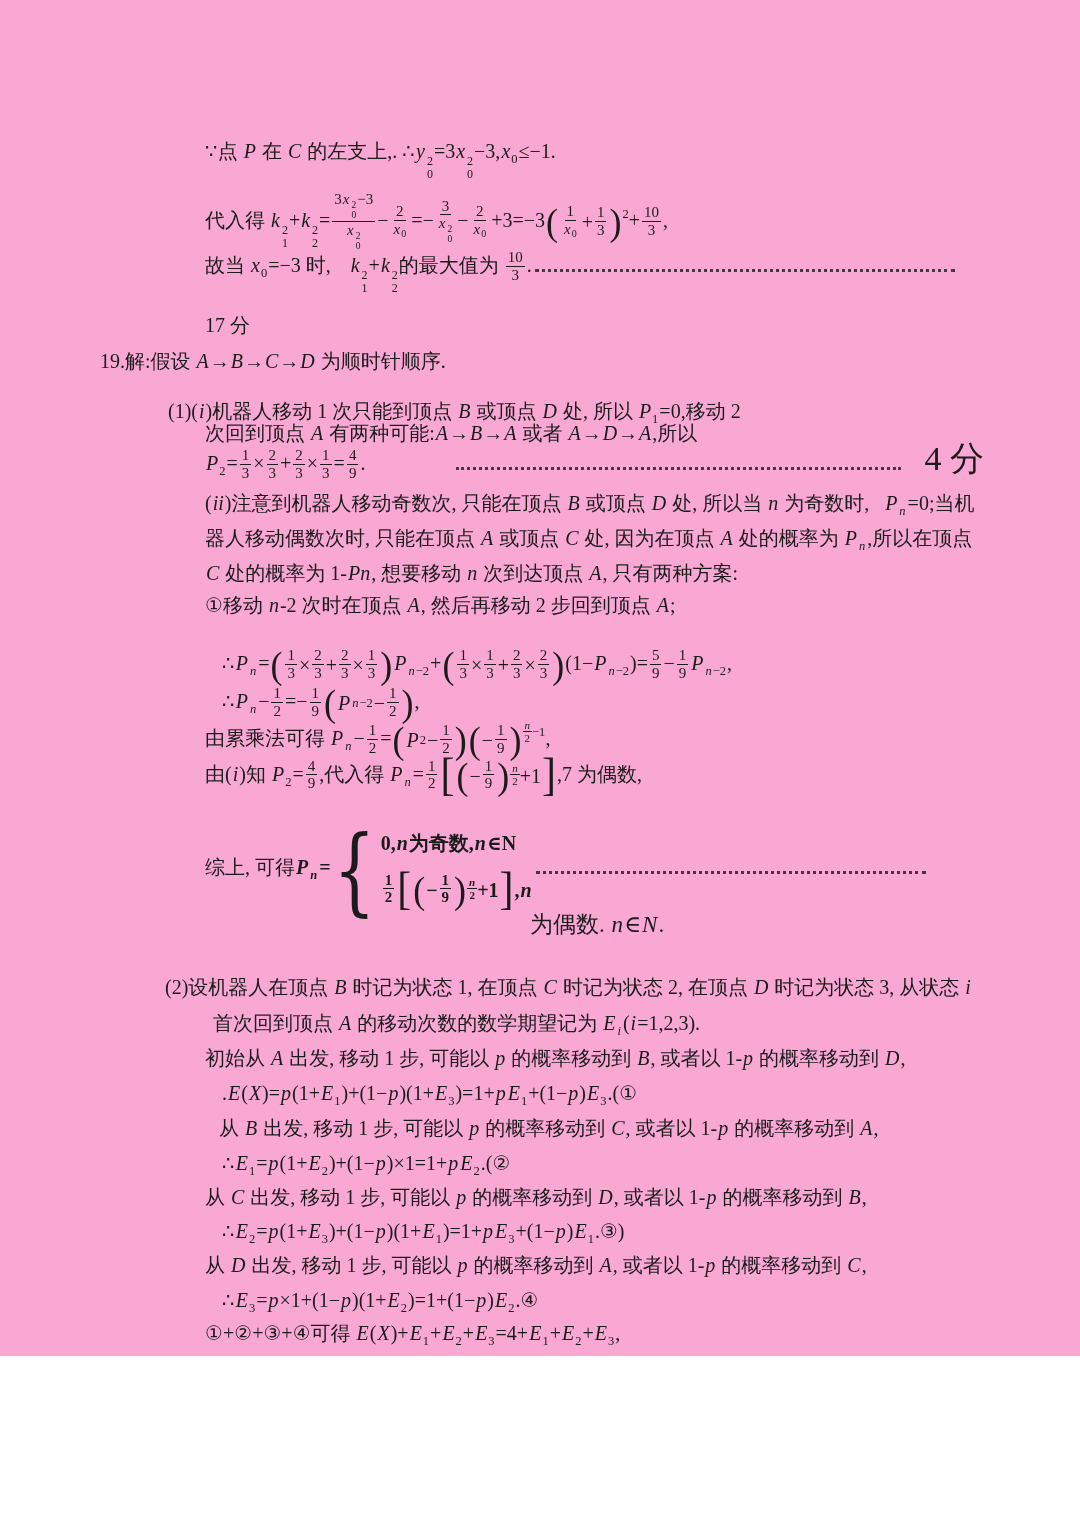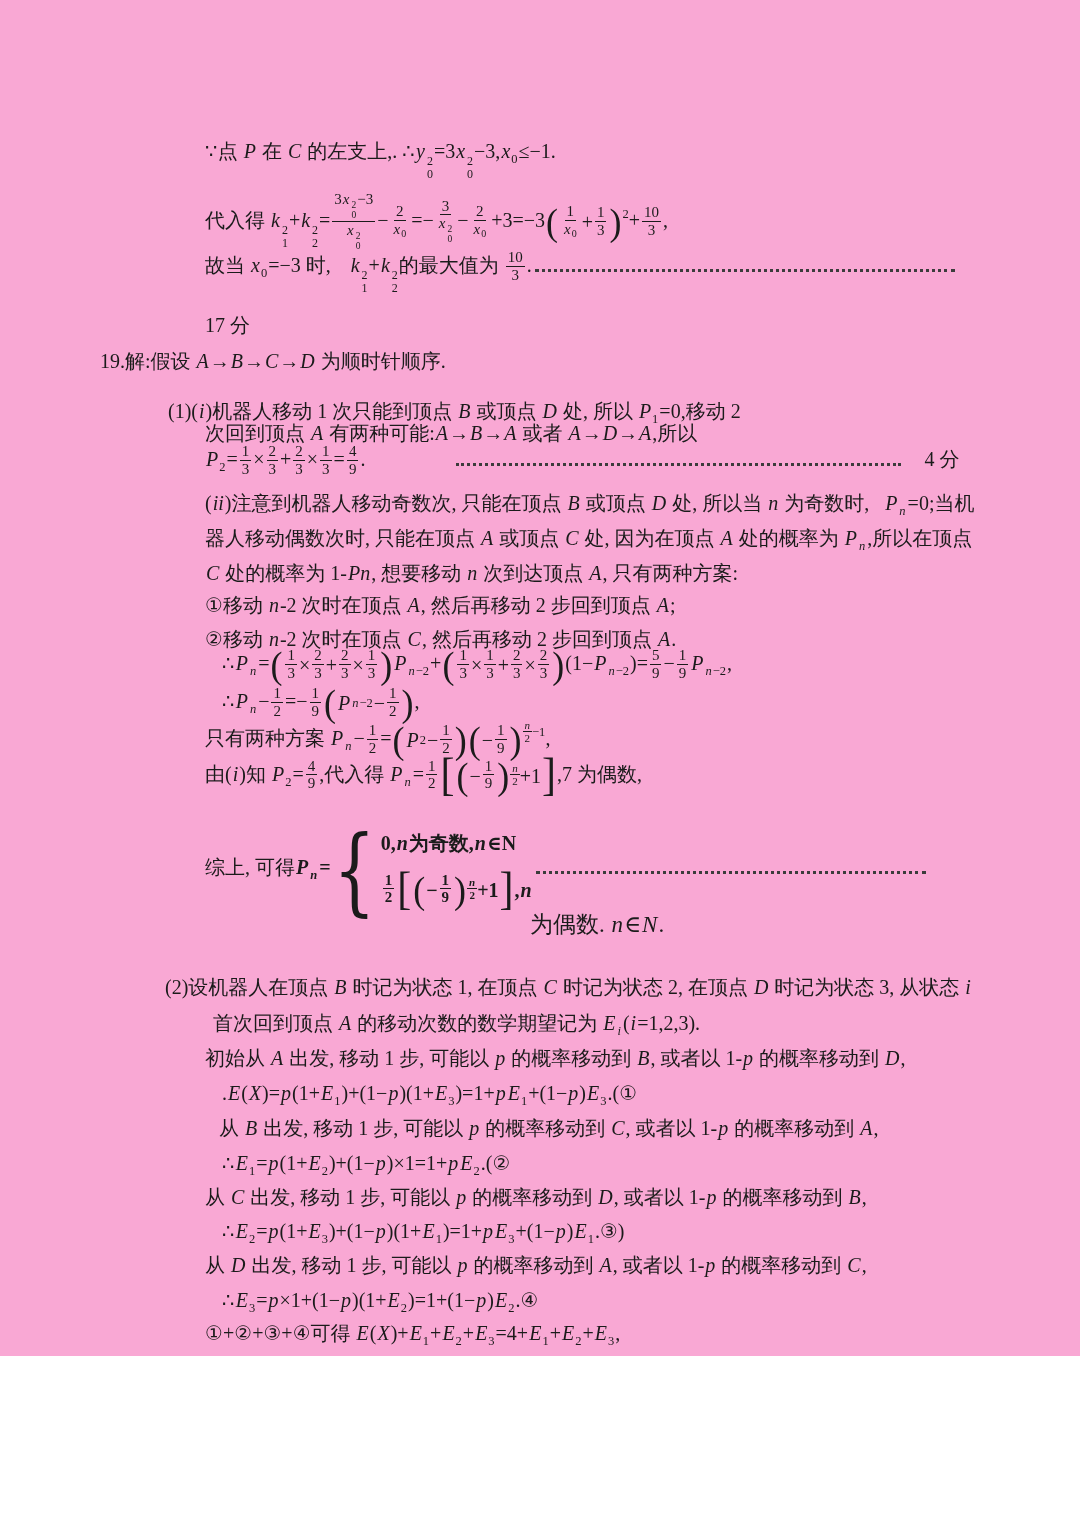--- a/index.html
+++ b/index.html
@@ -14,21 +14,21 @@
   }
   .line{
     position:absolute;
     white-space:nowrap;
     font-size:20px;
     line-height:30px;
   }
   .big-line{font-size:23px;line-height:34px;}
   .tk-t{font-style:normal;}
   .tk-i{font-style:italic;padding:0 1px;}
-  .tk-big{font-size:20px;padding-left:2px;}
+  .tk-big{font-size:34px;padding-left:2px;}
   .tk-sp{display:inline-block;}
   .tk-dots{
     display:inline-block;
     vertical-align:middle;
     height:3px;
     border-bottom:3px dotted #3c3c3c;
     margin:0 3px;
     transform:translateY(2px);
   }
   .tk-sub{font-size:12.5px;vertical-align:-5px;padding-right:1px;}
@@ -150,21 +150,20 @@
         <span class="frac-num"><span class="tk-t">1</span></span>
         <span class="frac-den"><span class="tk-t">3</span></span>
       </span><span class="tk-t">=</span><span class="tk-frac">
         <span class="frac-num"><span class="tk-t">4</span></span>
         <span class="frac-den"><span class="tk-t">9</span></span>
       </span><span class="tk-t">.</span><span class="tk-sp" style="width: 88px;"></span><span class="tk-dots" style="width: 445px;"></span><span class="tk-sp" style="width: 18px;"></span><span class="tk-big">4 分</span></div>
   <div class="line" style="left:205px;top:488px;"><span class="tk-t">(</span><span class="tk-i">ii</span><span class="tk-t">)注意到机器人移动奇数次, 只能在顶点 </span><span class="tk-i">B</span><span class="tk-t"> 或顶点 </span><span class="tk-i">D</span><span class="tk-t"> 处, 所以当 </span><span class="tk-i">n</span><span class="tk-t"> 为奇数时, </span><span class="tk-sp" style="width: 10px;"></span><span class="tk-i">P</span><span class="tk-sub"><span class="tk-i">n</span></span><span class="tk-t">=0;当机</span></div>
   <div class="line" style="left:205px;top:523px;"><span class="tk-t">器人移动偶数次时, 只能在顶点 </span><span class="tk-i">A</span><span class="tk-t"> 或顶点 </span><span class="tk-i">C</span><span class="tk-t"> 处, 因为在顶点 </span><span class="tk-i">A</span><span class="tk-t"> 处的概率为 </span><span class="tk-i">P</span><span class="tk-sub"><span class="tk-i">n</span></span><span class="tk-t">,所以在顶点</span></div>
   <div class="line" style="left:205px;top:558px;"><span class="tk-i">C</span><span class="tk-t"> 处的概率为 1-</span><span class="tk-i">Pn</span><span class="tk-t">, 想要移动 </span><span class="tk-i">n</span><span class="tk-t"> 次到达顶点 </span><span class="tk-i">A</span><span class="tk-t">, 只有两种方案:</span></div>
   <div class="line" style="left:205px;top:590px;text-align:right;"><span class="tk-t">①移动 </span><span class="tk-i">n</span><span class="tk-t">-2 次时在顶点 </span><span class="tk-i">A</span><span class="tk-t">, 然后再移动 2 步回到顶点 </span><span class="tk-i">A</span><span class="tk-t">;</span></div>
-  <div class="line" style="left:205px;top:624px;"><span class="tk-t">②移动 </span><span class="tk-i">n</span><span class="tk-t">-2 次时在顶点 </span><span class="tk-i">C</span><span class="tk-t">, 然后再移动 2 步回到顶点 </span><span class="tk-i">A</span><span class="tk-t">.</span></div>
   <div class="line" style="left:222px;top:648px;"><span class="tk-t">∴</span><span class="tk-i">P</span><span class="tk-sub"><span class="tk-i">n</span></span><span class="tk-t">=</span><span class="tk-group">
         <span class="big-fence">(</span>
         <span class="group-inner">
           <span class="tk-frac">
             <span class="frac-num"><span class="tk-t">1</span></span>
             <span class="frac-den"><span class="tk-t">3</span></span>
           </span>
           <span class="tk-t">×</span>
           <span class="tk-frac">
             <span class="frac-num"><span class="tk-t">2</span></span>
@@ -225,21 +224,21 @@
           <span class="tk-i">P</span>
           <span class="tk-sub"><span class="tk-i">n</span><span class="tk-t">−2</span></span>
           <span class="tk-t">−</span>
           <span class="tk-frac">
             <span class="frac-num"><span class="tk-t">1</span></span>
             <span class="frac-den"><span class="tk-t">2</span></span>
           </span>
         </span>
         <span class="big-fence">)</span>
       </span><span class="tk-t">,</span></div>
-  <div class="line" style="left:205px;top:720px;"><span class="tk-t">只有两种方案 </span><span class="tk-i">P</span><span class="tk-sub"><span class="tk-i">n</span></span><span class="tk-t">−</span><span class="tk-frac">
+  <div class="line" style="left:205px;top:720px;"><span class="tk-t">由累乘法可得 </span><span class="tk-i">P</span><span class="tk-sub"><span class="tk-i">n</span></span><span class="tk-t">−</span><span class="tk-frac">
         <span class="frac-num"><span class="tk-t">1</span></span>
         <span class="frac-den"><span class="tk-t">2</span></span>
       </span><span class="tk-t">=</span><span class="tk-group">
         <span class="big-fence">(</span>
         <span class="group-inner">
           <span class="tk-i">P</span>
           <span class="tk-sub">2</span>
           <span class="tk-t">−</span>
           <span class="tk-frac">
             <span class="frac-num"><span class="tk-t">1</span></span>

